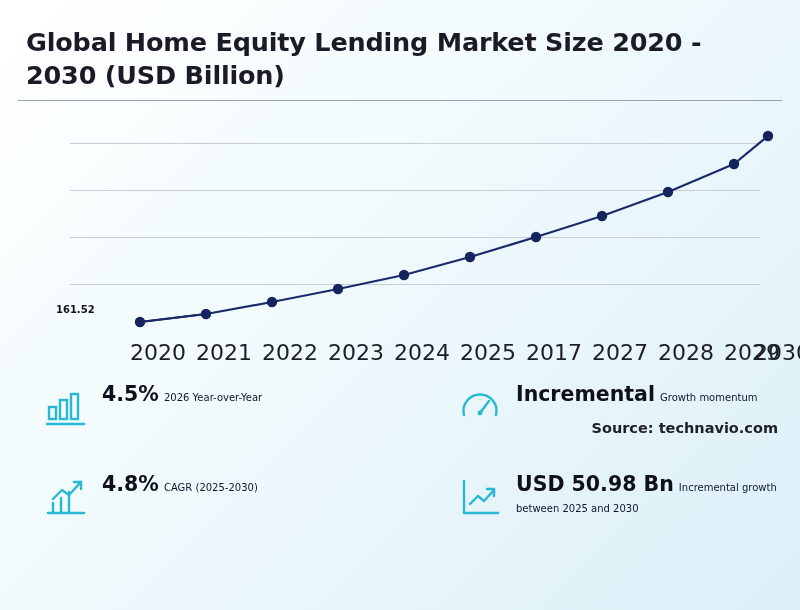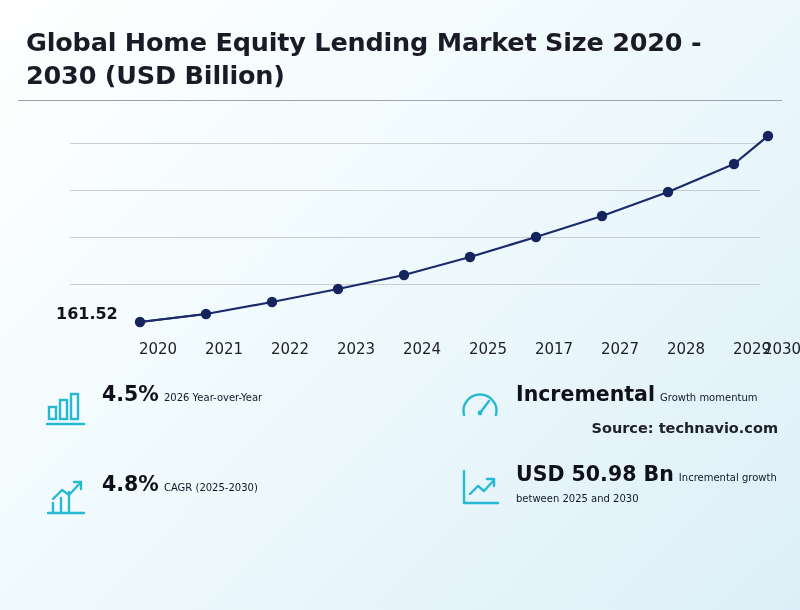--- a/index.html
+++ b/index.html
@@ -57,34 +57,34 @@
   }
   .chart-svg {
     position: absolute;
     left: 0;
     top: 0;
     width: 764px;
     height: 250px;
   }
   .value-label {
     position: absolute;
-    font-size: 16px;
+    font-size: 10px;
     font-weight: bold;
     color: #12121d;
   }
   .x-axis {
     position: absolute;
     left: 18px;
     top: 340px;
     width: 764px;
     height: 26px;
   }
   .x-tick {
     position: absolute;
-    font-size: 15px;
+    font-size: 22px;
     color: #1d1d28;
     text-align: center;
     width: 70px;
   }
 
   
   .kpis {
     position: absolute;
     left: 18px;
     top: 382px;
@@ -116,21 +116,21 @@
   }
   .kpi-desc {
     font-size: 10px;
     color: #0f172a;
     line-height: 1.3;
     white-space: pre-line;
   }
   .kpi-1 { left: 26px;  top: 0px; }
   .kpi-2 { left: 440px; top: 0px; }
   .kpi-3 { left: 26px;  top: 90px; }
-  .kpi-4 { left: 440px; top: 80px; }
+  .kpi-4 { left: 440px; top: 90px; }
 
   .source {
     position: absolute;
     right: 22px;
     bottom: 0;
     font-size: 14.5px;
     font-weight: bold;
     color: #20202b;
   }
 </style>

